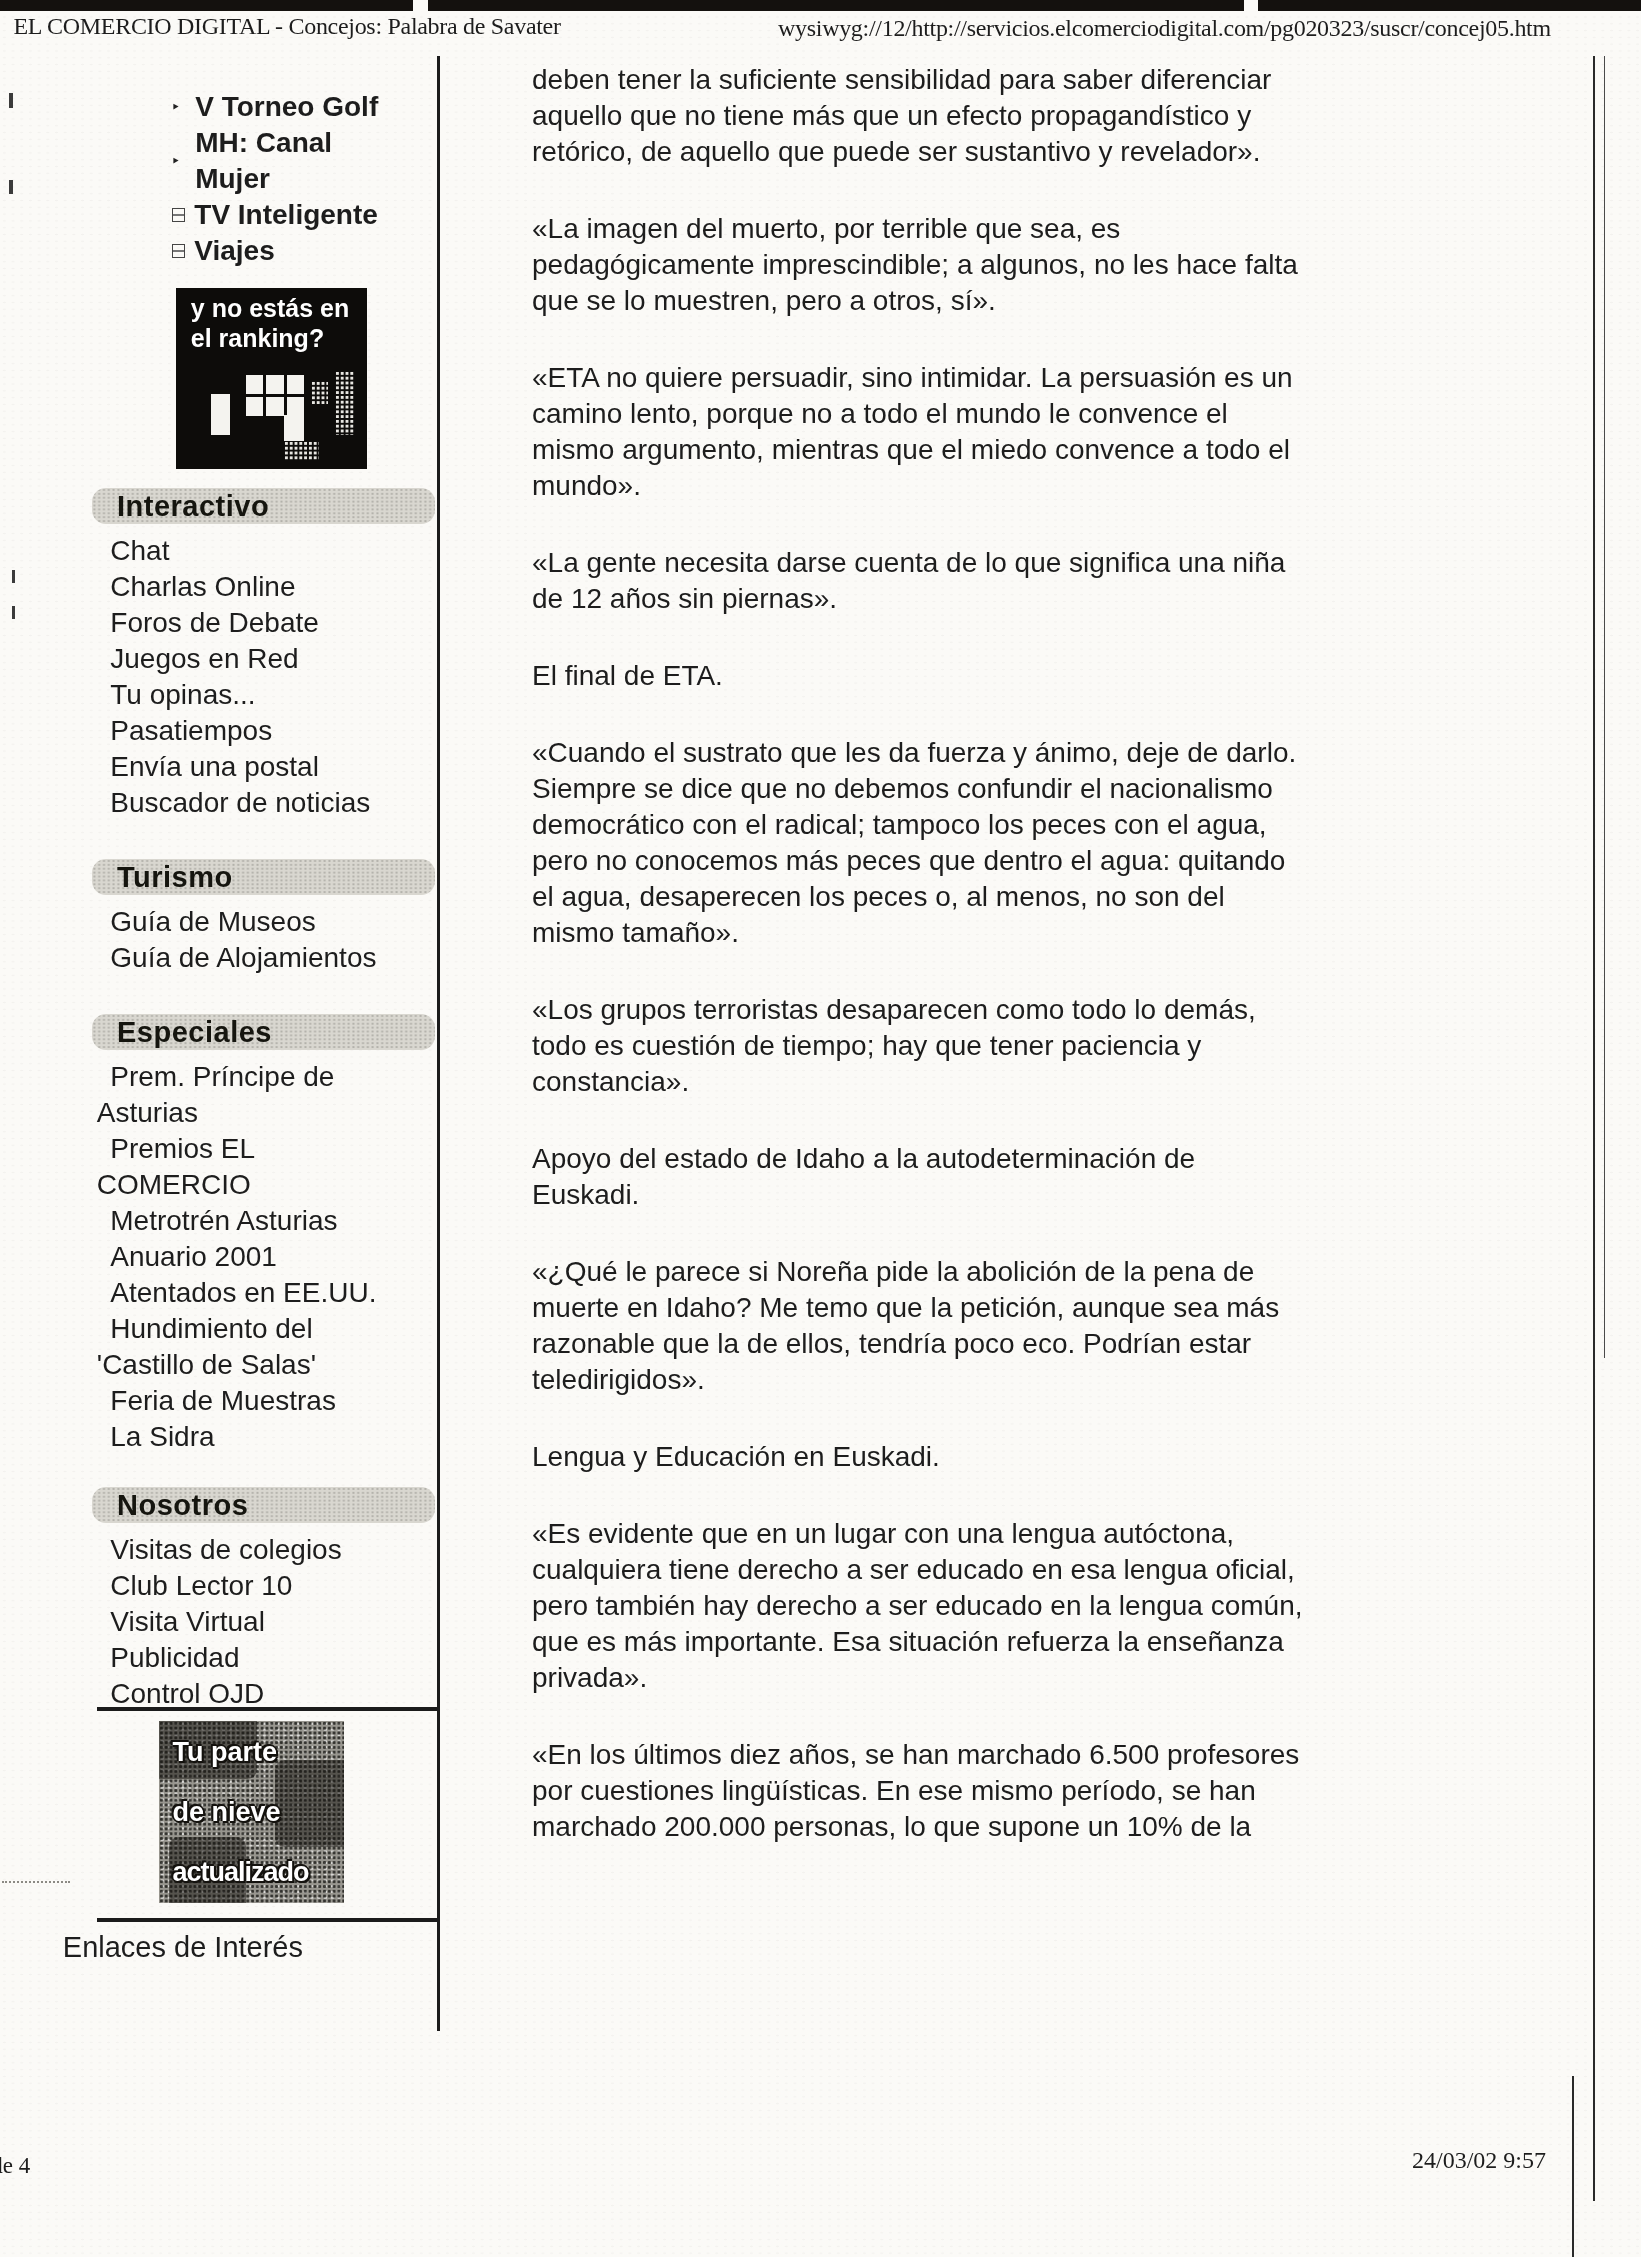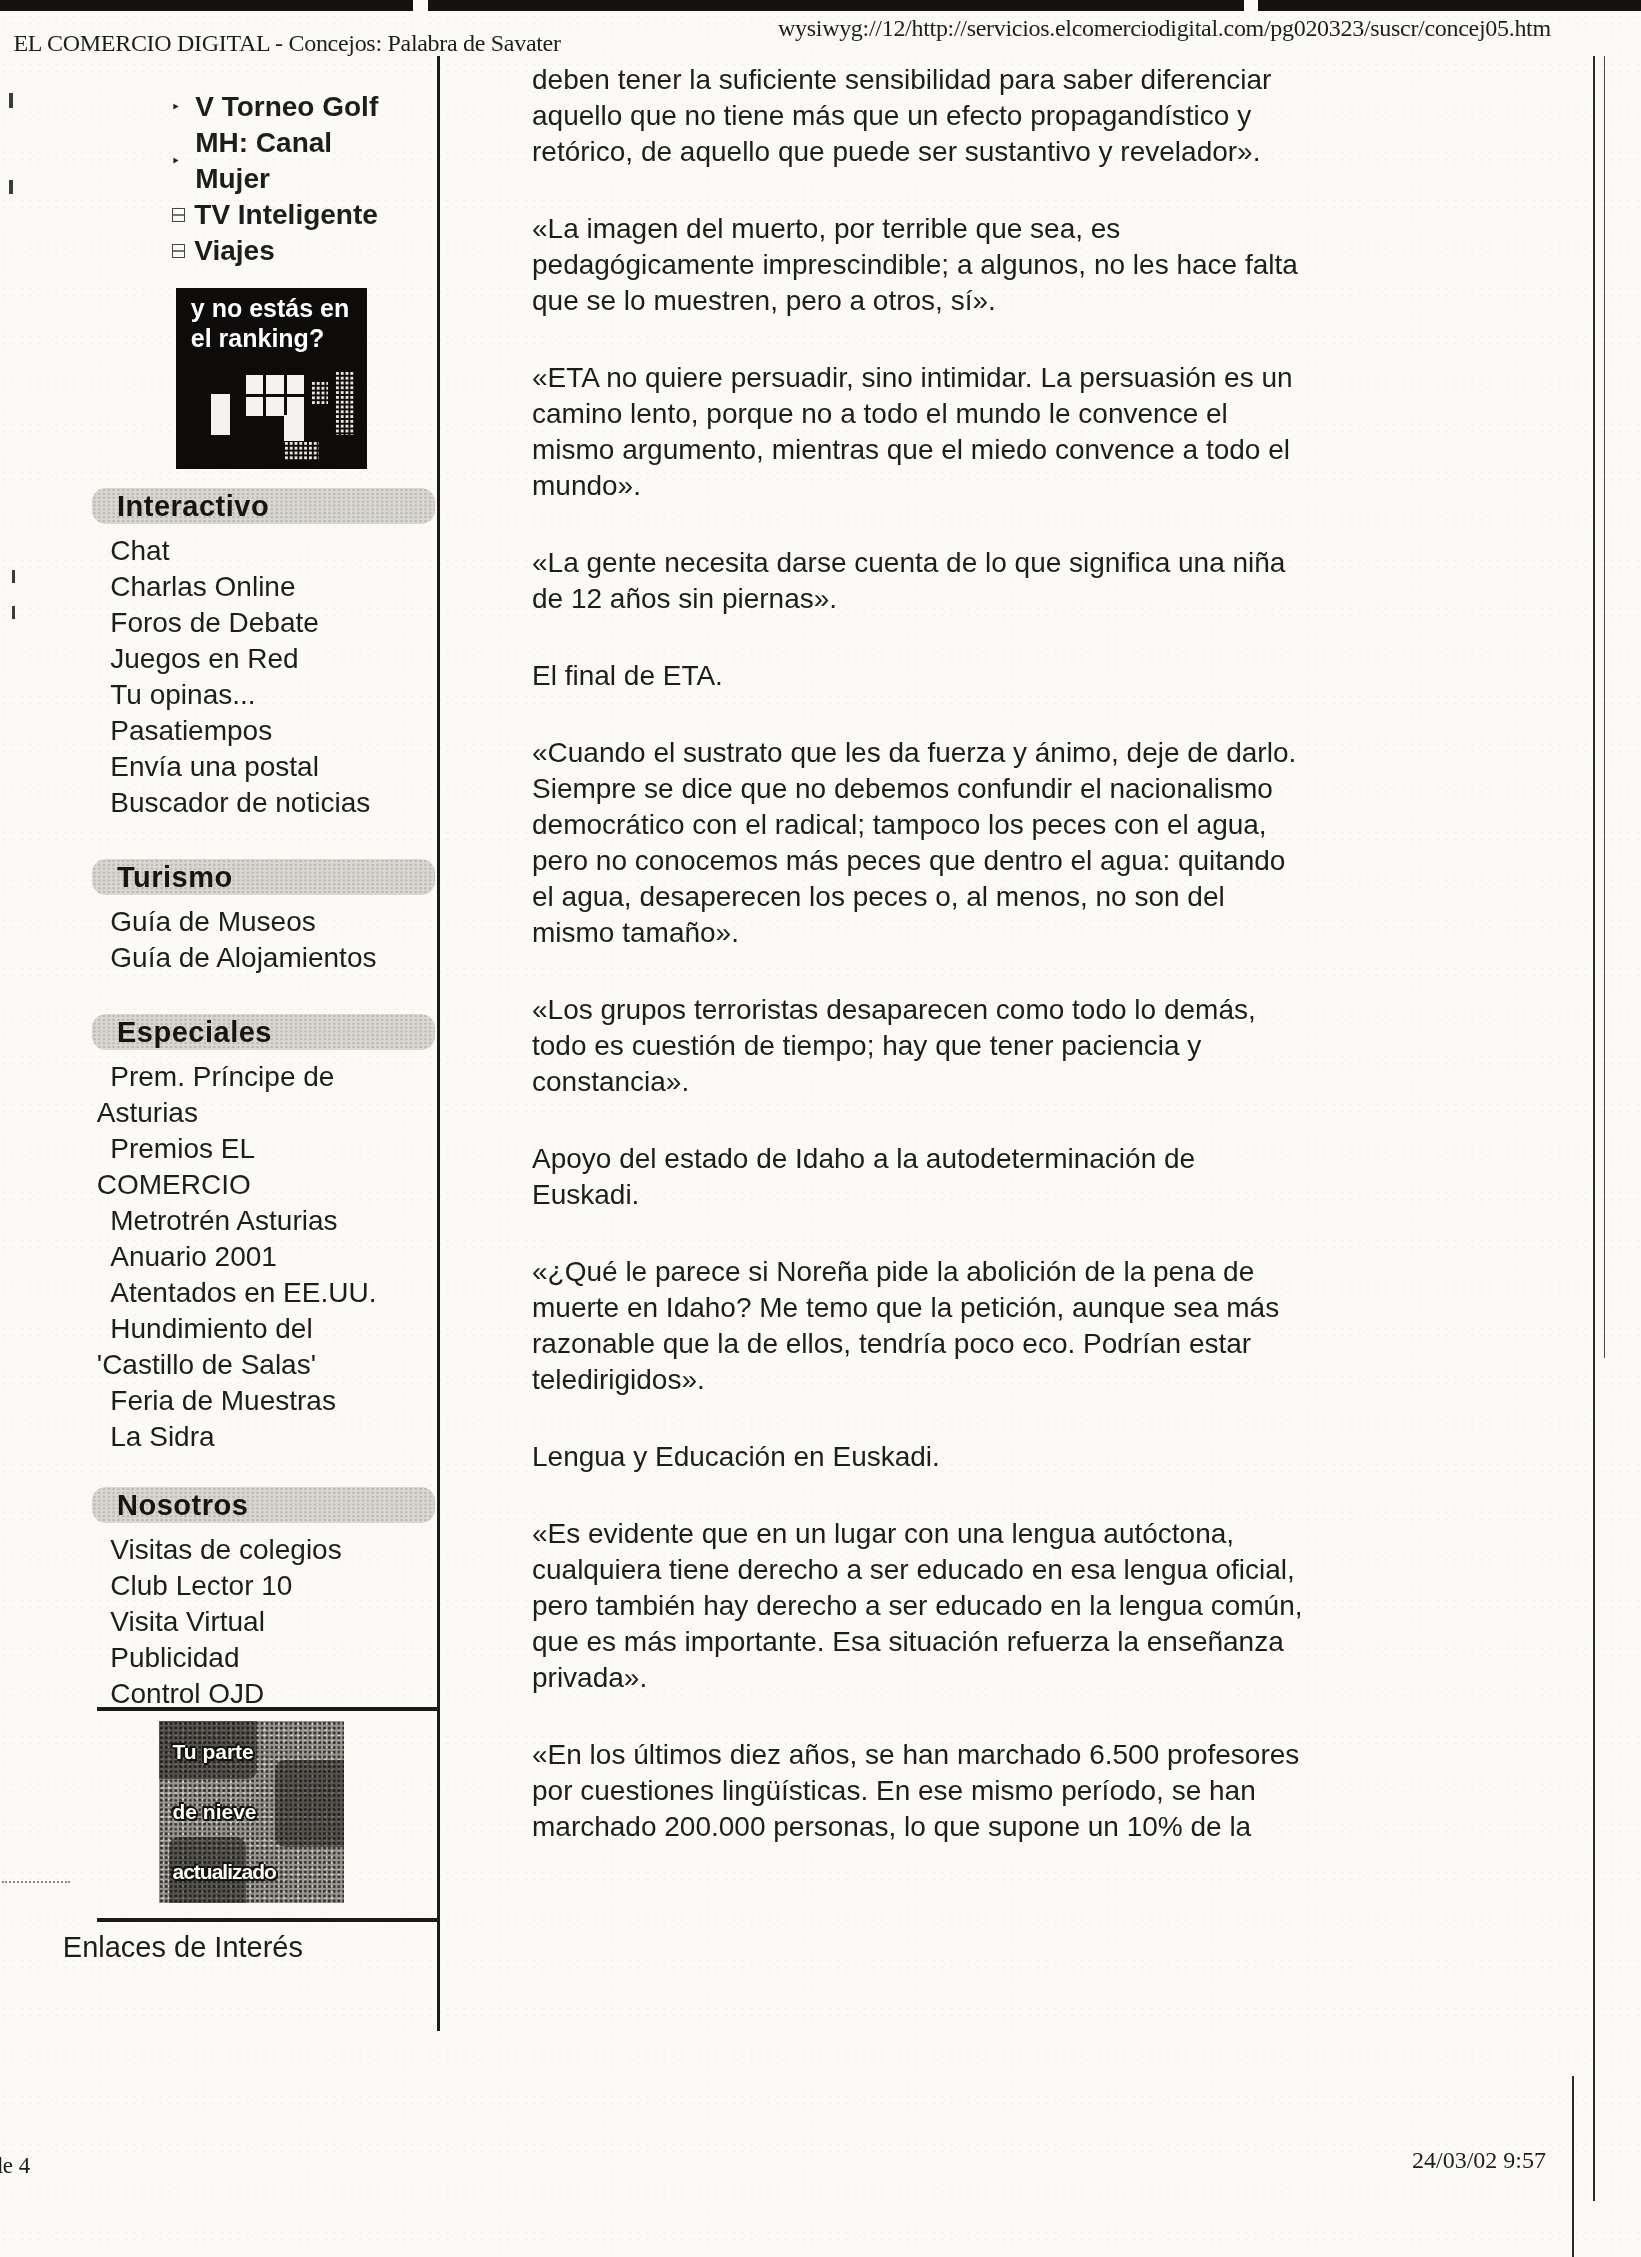--- a/index.html
+++ b/index.html
@@ -19,21 +19,21 @@
   .scan-b{left:1604px;top:56px;width:1px;height:1302px;background:#4a4a4a;}
   .scan-c{left:1572px;top:2076px;width:1.9px;height:182px;background:#2a2a2a;}
   .mark{position:absolute;background:#3b3b3b;}
   .m1{left:8.7px;top:93px;width:3.9px;height:14.5px;}
   .m2{left:8.7px;top:180px;width:3.9px;height:13.5px;}
   .m3{left:11.6px;top:570px;width:3.9px;height:12.6px;}
   .m4{left:11.6px;top:606px;width:3.9px;height:12.6px;}
   .dotline{position:absolute;left:1.9px;top:1881px;width:68px;border-top:2.9px dotted #8c8a84;}
 
   
-  .hdr-left{position:absolute;left:13.5px;top:12.6px;font-family:"Liberation Serif", serif;font-size:24px;letter-spacing:-0.3px;margin-top:17px;}
+  .hdr-left{position:absolute;left:13.5px;top:12.6px;font-family:"Liberation Serif", serif;font-size:24px;letter-spacing:-0.3px;}
   .hdr-right{position:absolute;left:778px;top:15.4px;font-family:"Liberation Serif", serif;font-size:24px;letter-spacing:-0.3px;}
   .foot-left{position:absolute;left:-8.7px;top:2153px;font-family:"Liberation Serif", serif;font-size:23px;}
   .foot-right{position:absolute;left:1412px;top:2147px;font-family:"Liberation Serif", serif;font-size:24px;}
 
   
   .sidebar{position:absolute;left:58px;top:0;width:386px;height:2257px;}
   .top-links{position:absolute;left:114px;top:89px;width:290px;}
   .top-link{display:flex;align-items:center;gap:9.7px;font-size:28px;line-height:36px;}
   .bullet-arrow{font-size:20px;width:13.5px;color:#222;flex:0 0 auto;}
   .bullet-square{width:10.6px;height:12.6px;border:1.9px solid #454545;flex:0 0 auto;background:
@@ -67,21 +67,21 @@
 
   .banner2{position:absolute;left:101px;top:1721px;width:185px;height:182px;overflow:hidden;
      background-color:#98968f;
      background-image:radial-gradient(rgba(15,15,12,.75) 1.3px, transparent 1.6px),
                       radial-gradient(rgba(255,255,255,.65) 1.1px, transparent 1.4px);
      background-size:4.8px 4.8px, 6.8px 5.8px;}
   .b2patch{position:absolute;background:rgba(18,16,12,.5);border-radius:9.7px;}
   .p1{left:-7.7px;top:-9.7px;width:106px;height:68px;}
   .p2{left:116px;top:39px;width:87px;height:87px;}
   .p3{left:9.7px;top:116px;width:77px;height:77px;}
-  .banner2 .bl{position:relative;display:block;color:#fff;font-weight:bold;font-size:21px;line-height:58px;padding-left:13.5px;padding-top:1.9px;
+  .banner2 .bl{position:relative;display:block;color:#fff;font-weight:bold;font-size:27px;line-height:58px;padding-left:13.5px;padding-top:1.9px;
      text-shadow:-1.9px 0 #14120e, 1.9px 0 #14120e, 0 -1.9px #14120e, 0 1.9px #14120e, 1.9px 1.9px #14120e, -1.9px -1.9px #14120e;}
   .banner2 .bl3{letter-spacing:-1px;}
 
   .enlaces{position:absolute;left:4.8px;top:1931px;font-size:29px;}
 
   
   .article{position:absolute;left:532px;top:62px;width:977px;}
   .article p{margin:0 0 41px 0;font-size:28px;line-height:36px;white-space:pre-line;}
 </style>
 </head>

